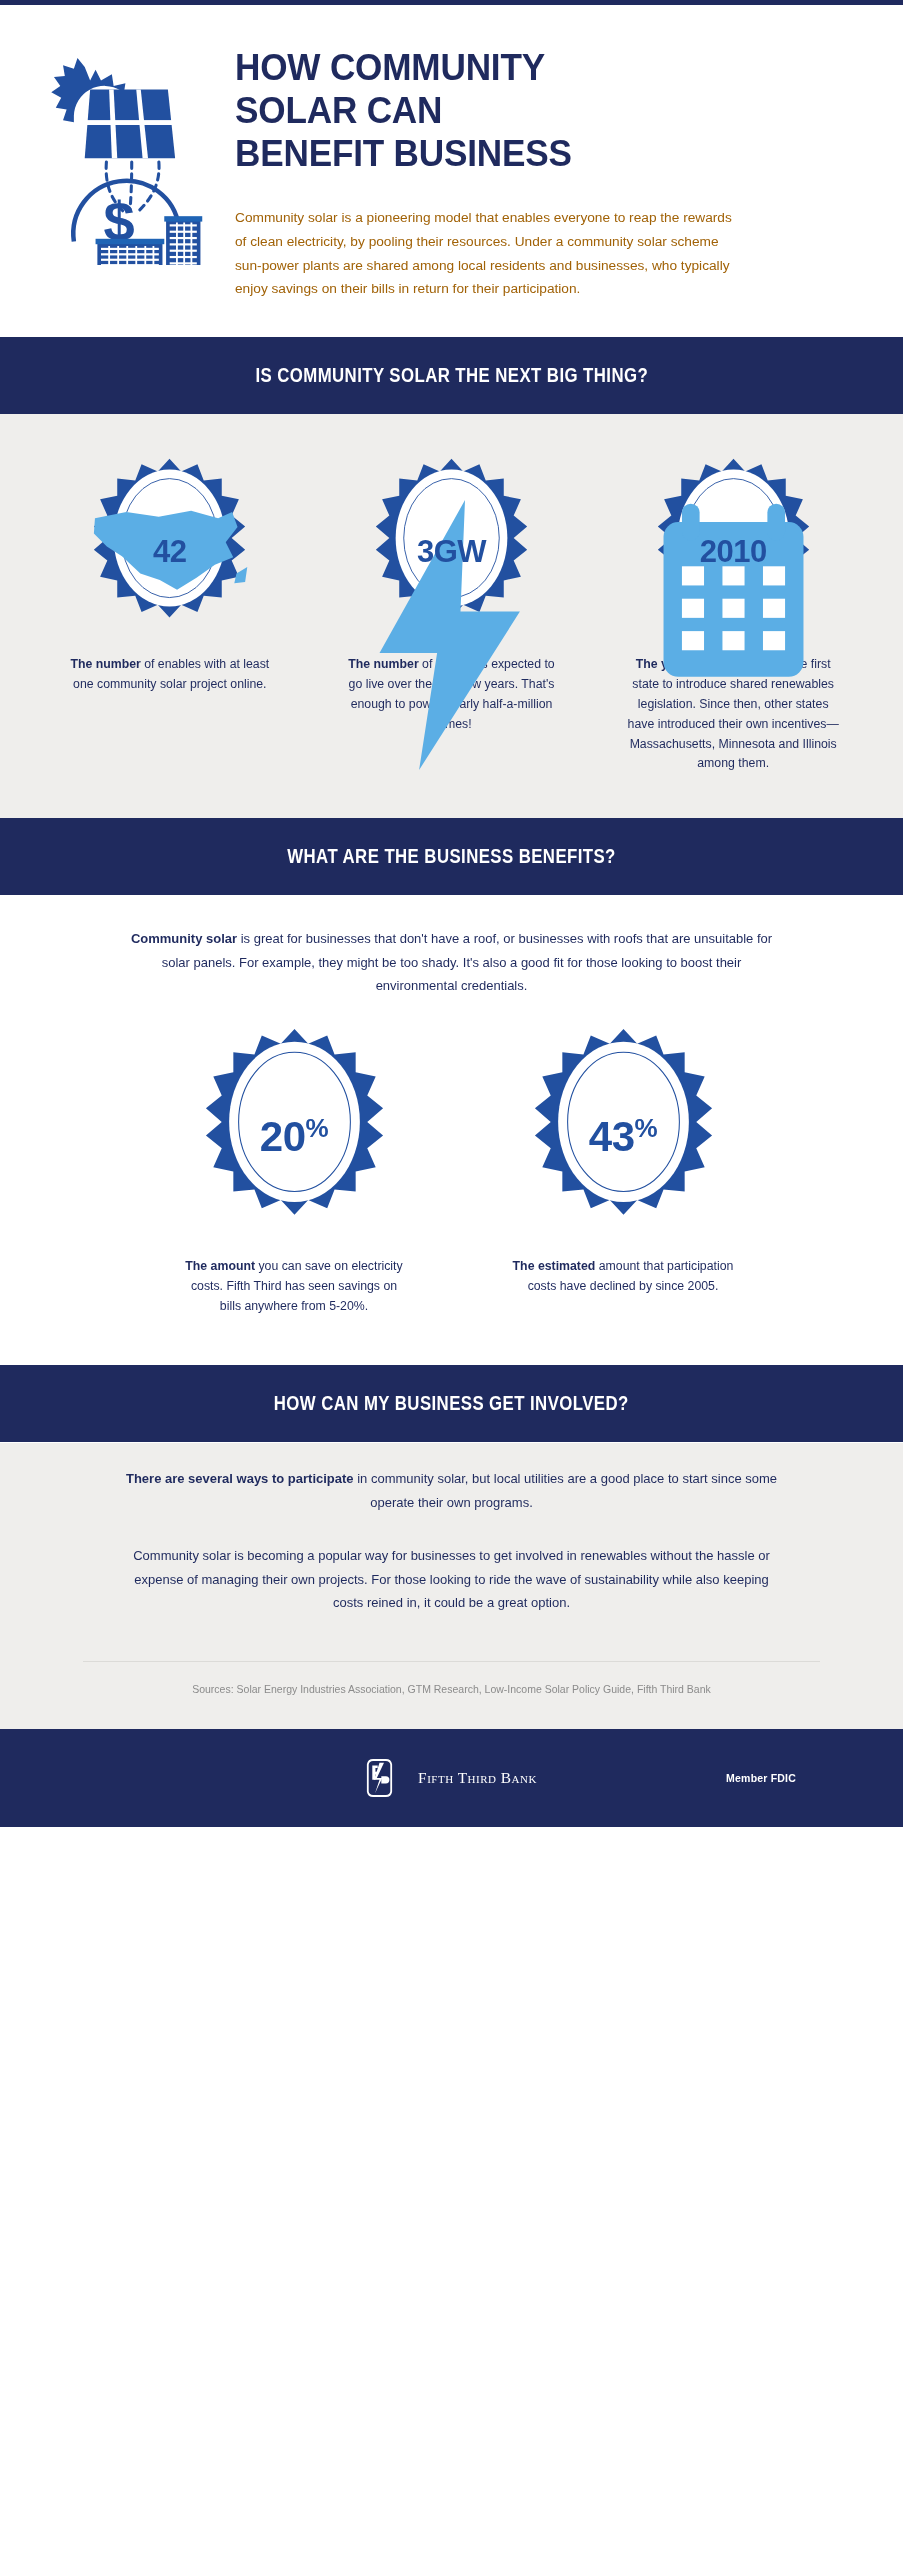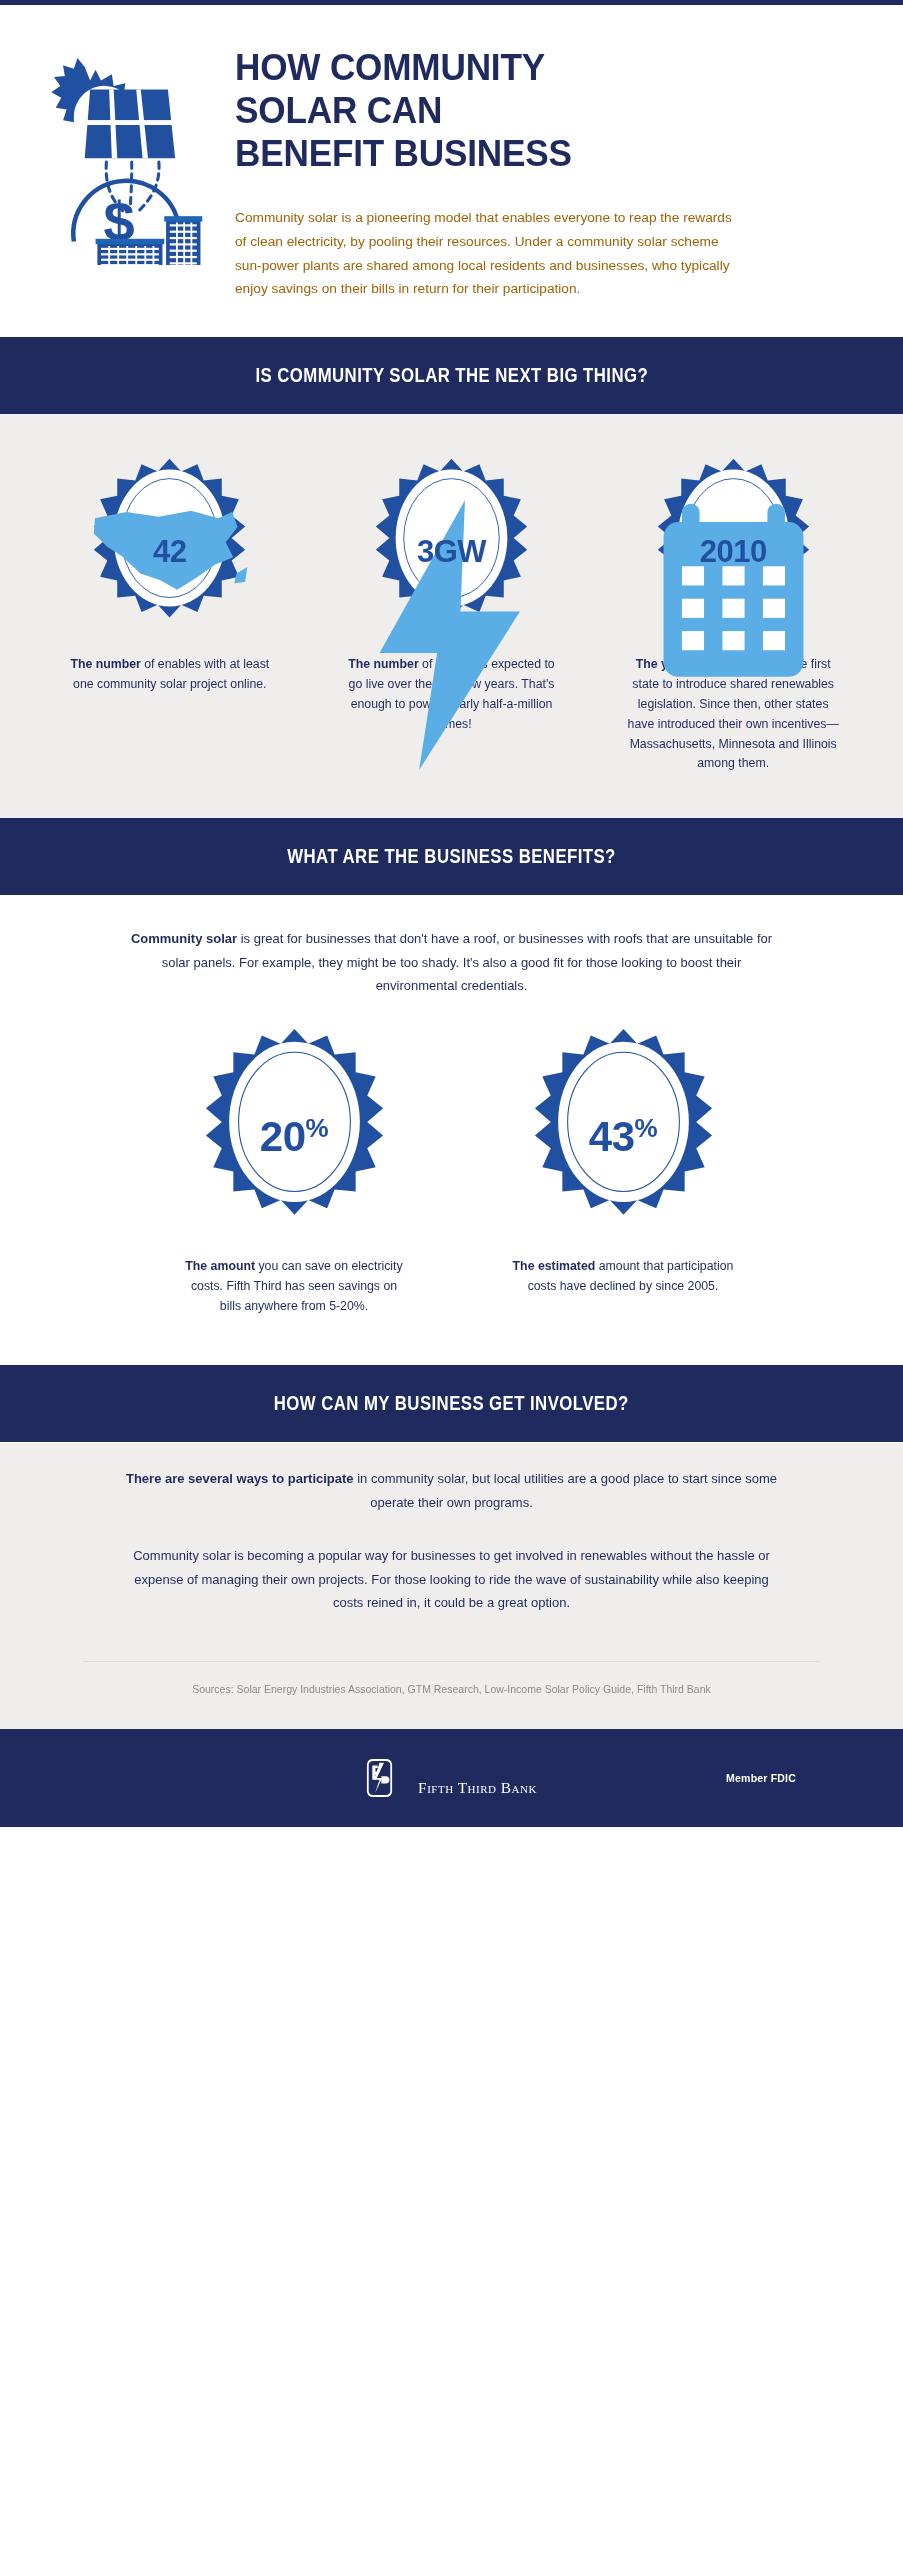--- a/index.html
+++ b/index.html
@@ -149,21 +149,21 @@
 
   
   .footer {
     background: #1F2A5E;
     height: 98px;
     display: flex;
     align-items: center;
     justify-content: center;
     position: relative;
   }
-  .footer-logo { display: flex; align-items: flex-end; gap: 25px; }
+  .footer-logo { display: flex; align-items: center; gap: 25px; }
   .footer-brand {
     color: #ffffff;
     font-family: "Liberation Serif", serif;
     font-size: 15.4px;
     letter-spacing: 0.5px;
     font-variant: small-caps;
     font-weight: normal;
   }
   .footer-fdic {
     position: absolute;

